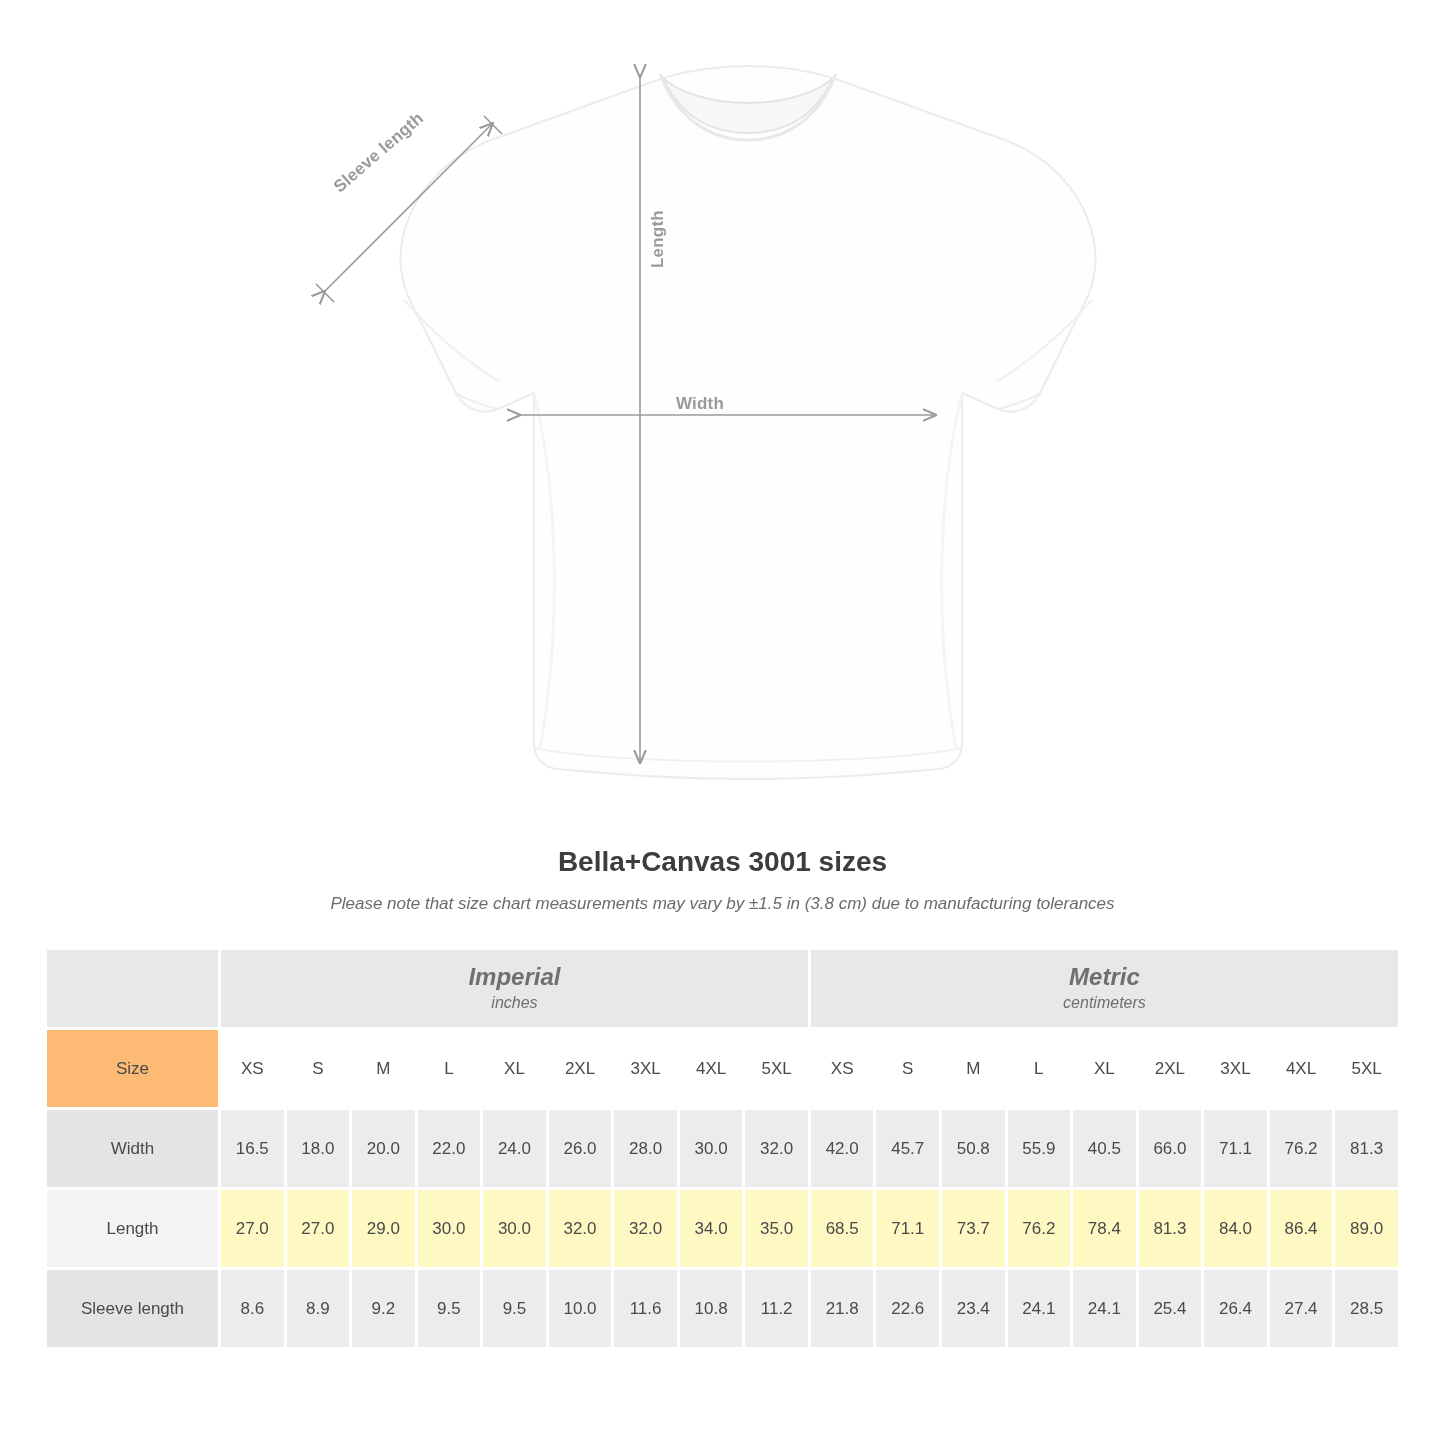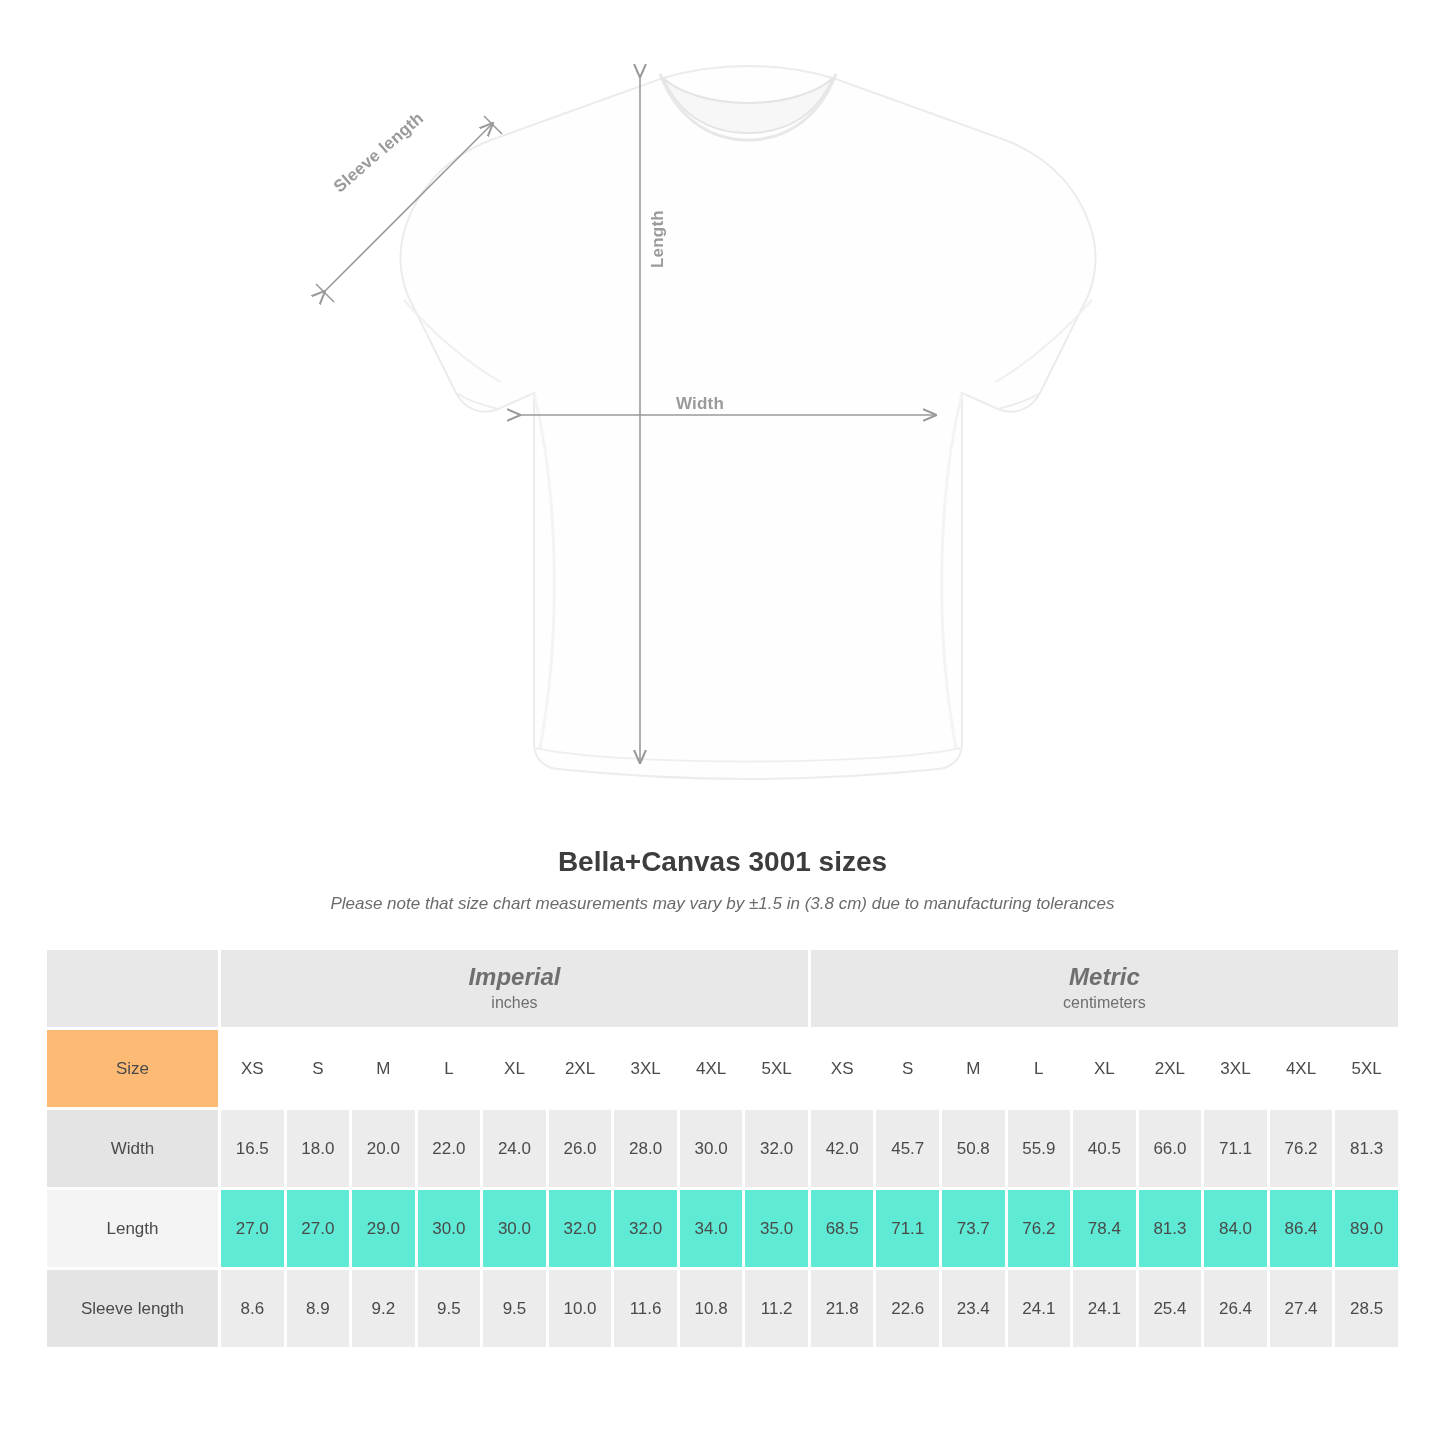--- a/index.html
+++ b/index.html
@@ -96,38 +96,39 @@
   }
   .unit-head .unit-name {
     font-size: 24px;
     font-style: italic;
     font-weight: bold;
     color: #6f6f6f;
     line-height: 1.25;
   }
   .unit-head .unit-sub {
     font-size: 16px;
+    font-style: italic;
     color: #6f6f6f;
     line-height: 1.4;
   }
   .rowlabel {
     background: #ececec;
     font-weight: bold;
     color: #4a4a4a;
     font-size: 17px;
   }
   .rowlabel.sizehead { background: #fdba74; }
   .hdr-cell {
     background: #ffffff;
     font-weight: bold;
     font-size: 17px;
     color: #3d3d3d;
   }
   tr.band-light td.val { background: #ececec; }
-  tr.band-white td.val { background: #5eead4; }
+  tr.band-white td.val { background: #fef9c3; }
   tr.band-light td.rowlabel { background: #e4e4e4; }
   tr.band-white td.rowlabel { background: #f4f4f4; }
   col.label-col { width: 174px; }
 </style>
 </head>
 <body>
 
 <div class="illustration">
 
   <svg class="shirt-svg" width="1445" height="830" viewBox="0 0 1445 830">

